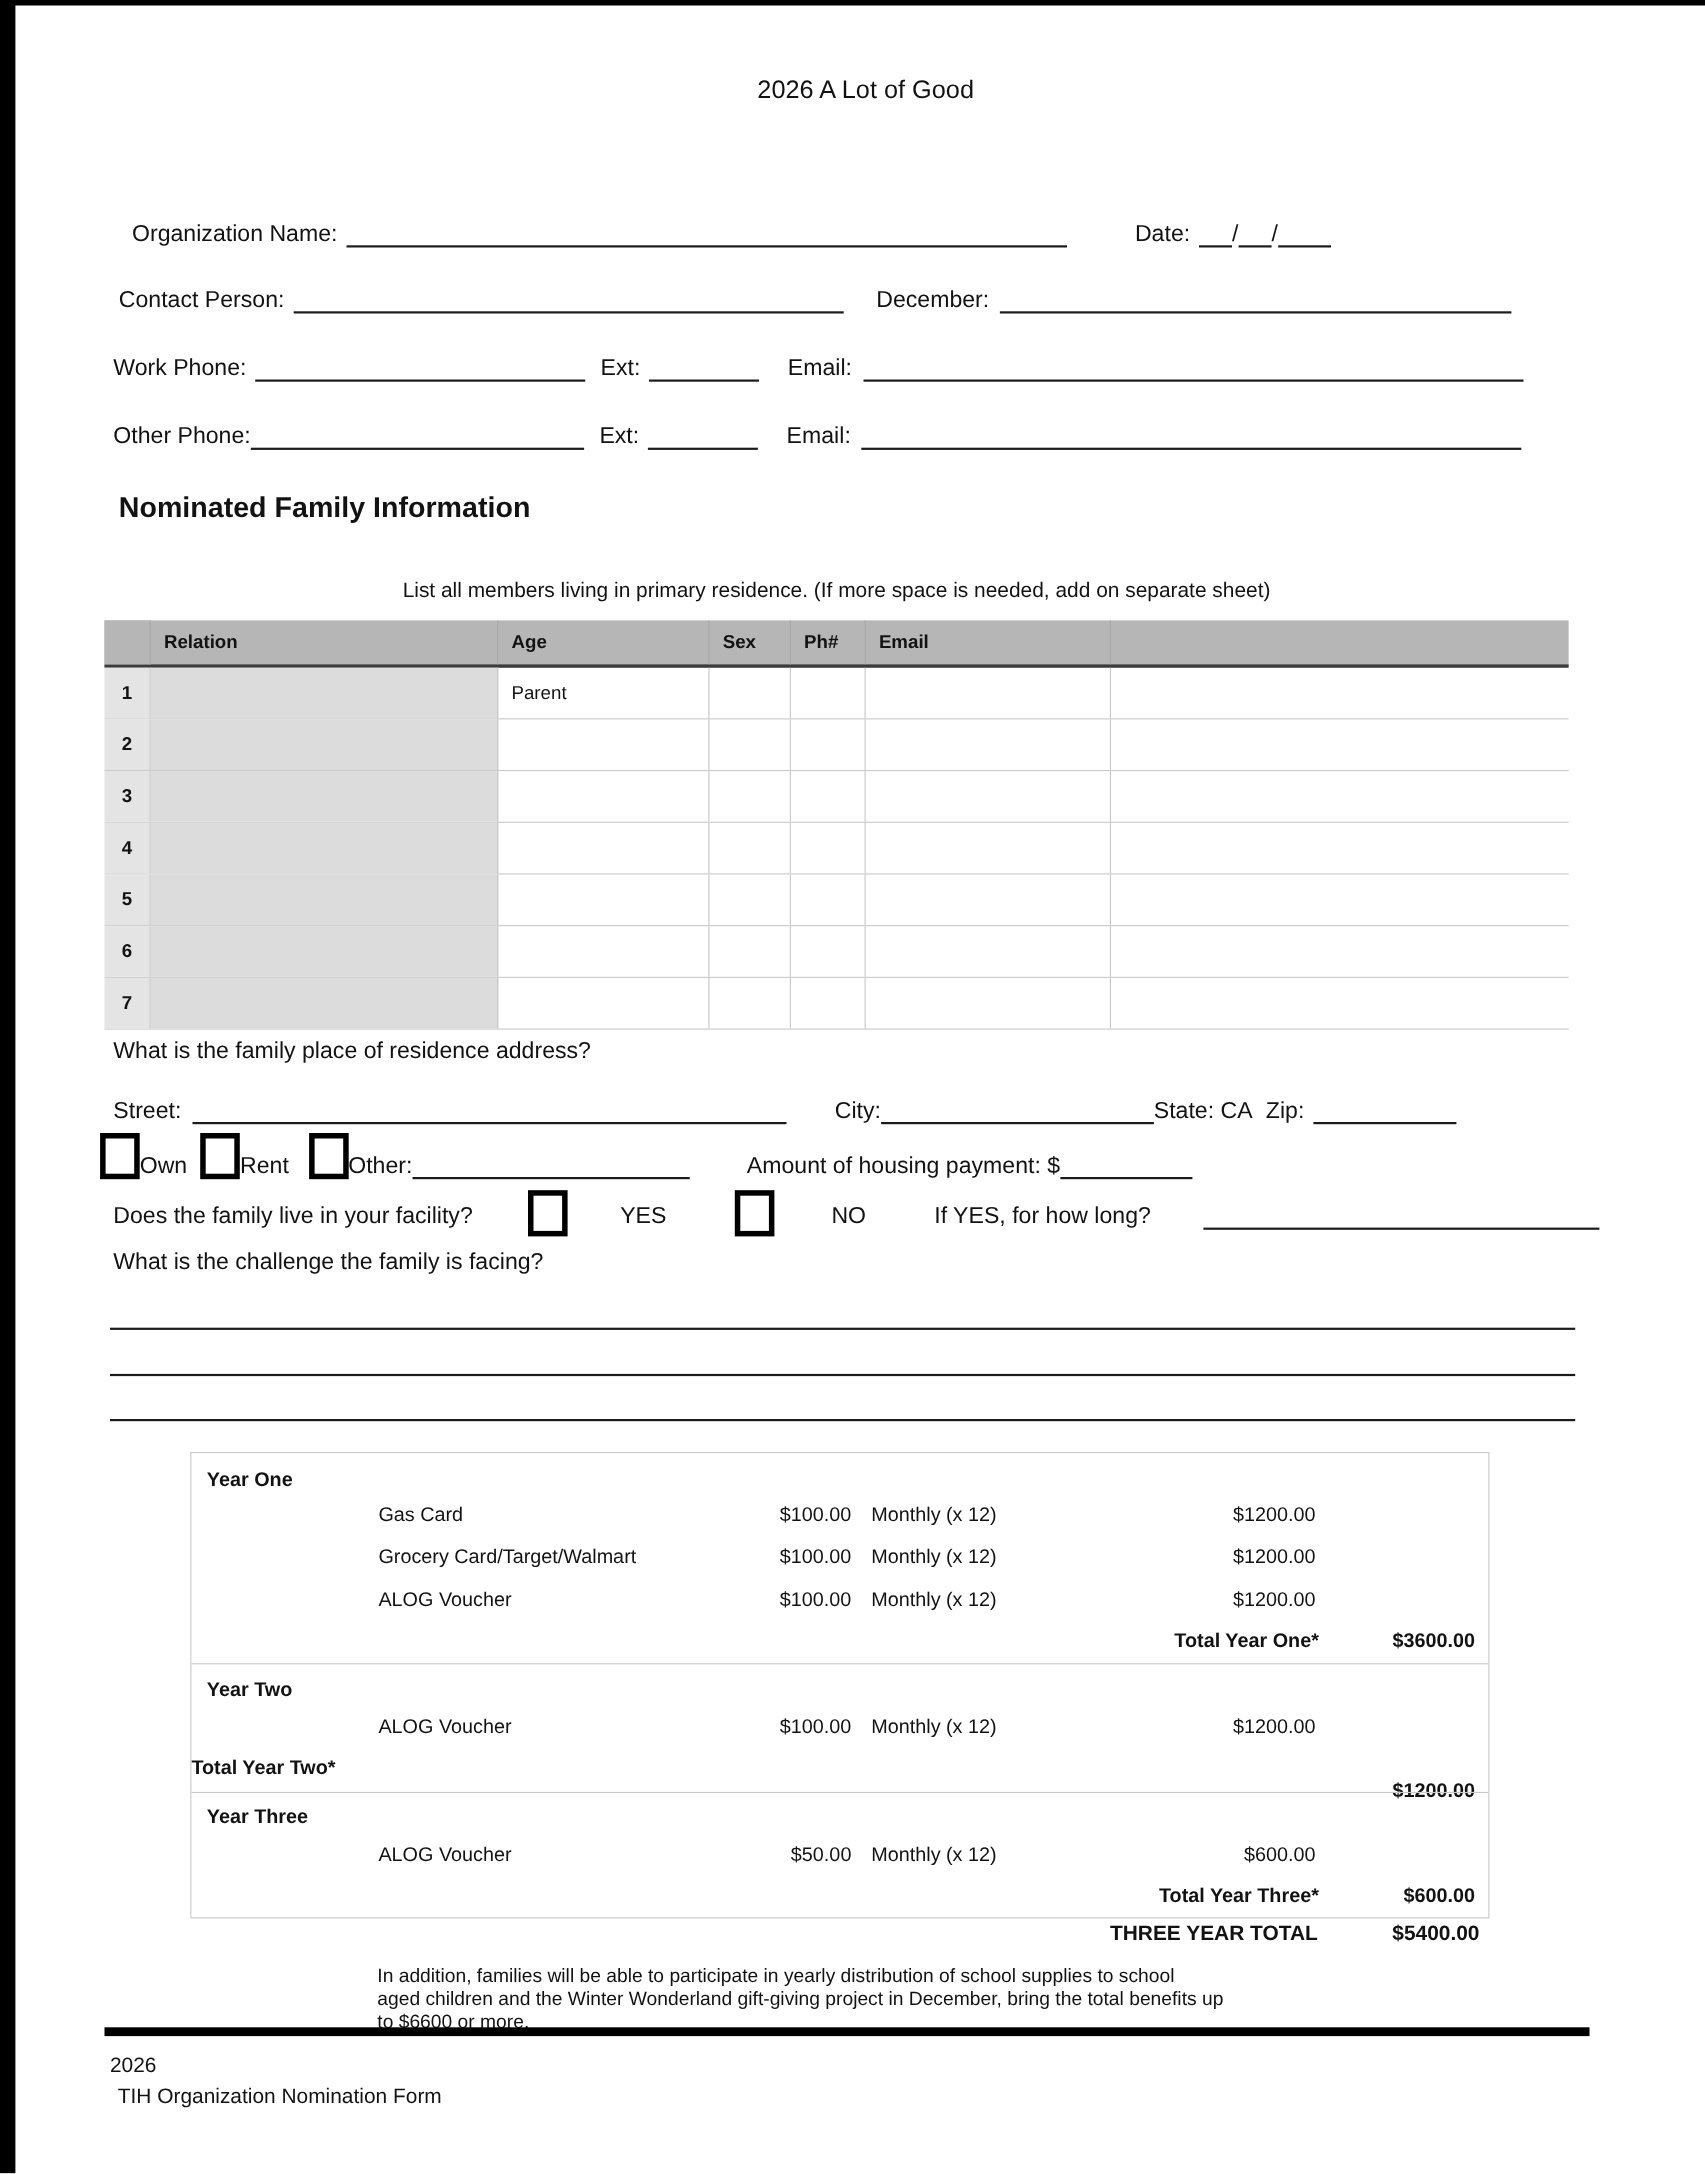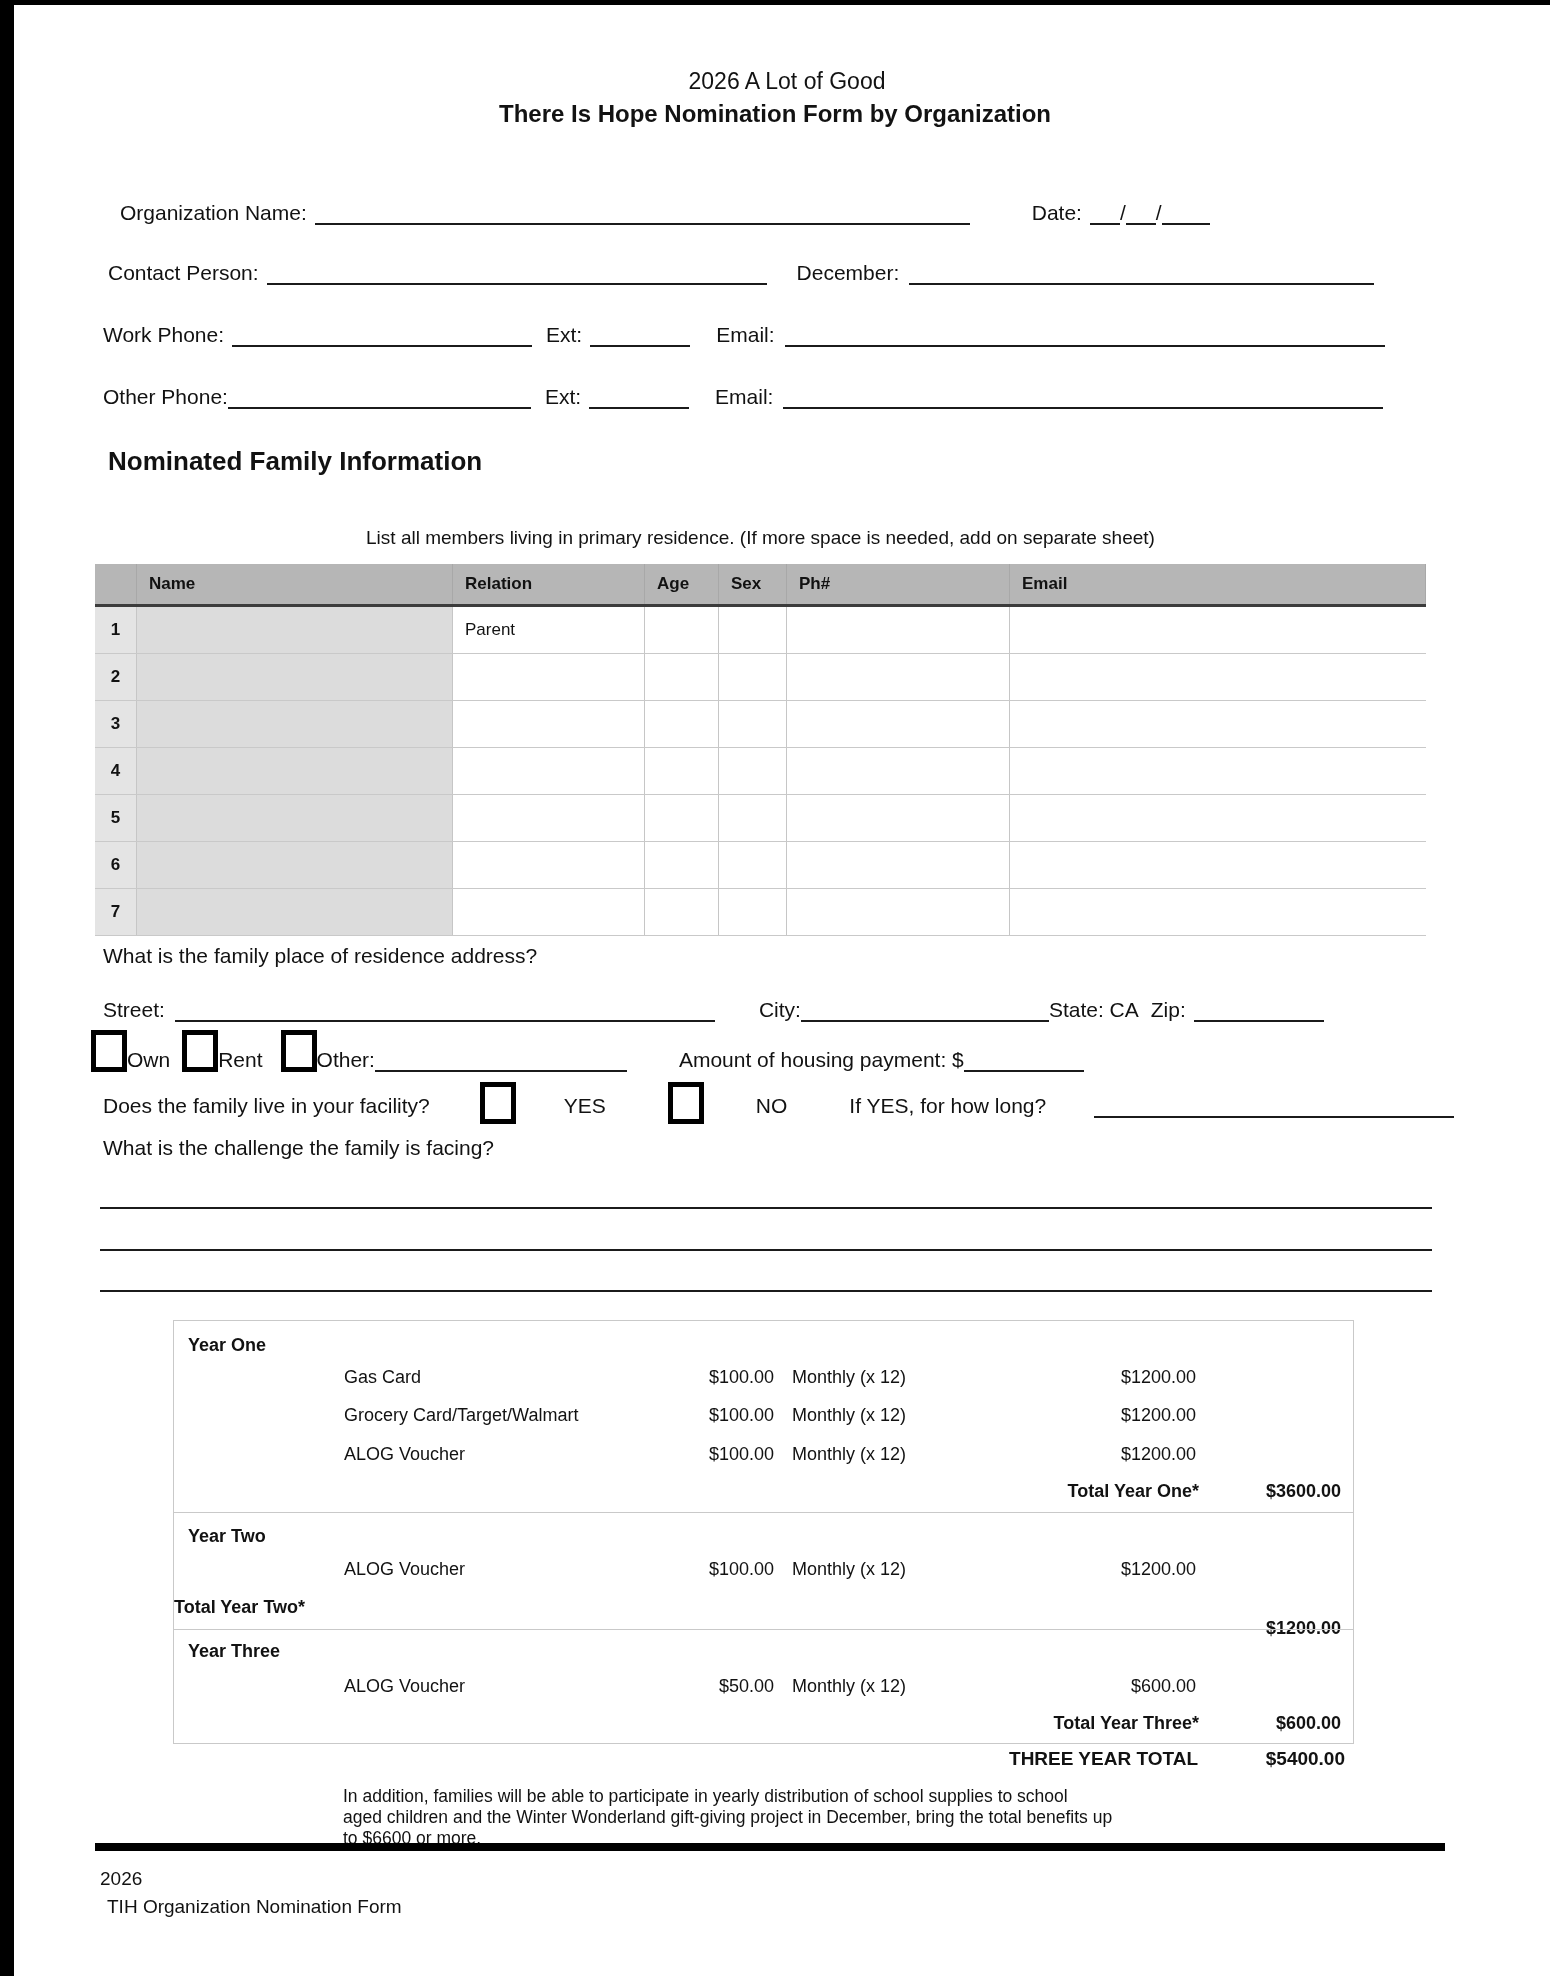--- a/index.html
+++ b/index.html
@@ -46,21 +46,20 @@
   .challenge-line{position:absolute;left:100px;width:1332px;border-top:2px solid #1b1b1b;}
 </style>
 </head>
 <body>
 
 <div class="page">
   <div class="edge-left"></div>
   <div class="edge-top"></div>
 
   <div class="abs ctr" style="left:12px;top:68px;width:1550px;font-size:23px;">2026 A Lot of Good</div>
-  <div class="abs ctr b" style="left:0;top:100px;width:1550px;font-size:24px;">There Is Hope Nomination Form by Organization</div>
 
   <div class="fl" style="left:120px;top:198px;">
     <span class="lbl">Organization Name:</span>
     <span class="ul" style="width:655px;margin-left:8px;"></span>
     <span class="lbl" style="margin-left:62px;">Date:</span>
     <span class="ul" style="width:30px;margin-left:8px;"></span>
     <span class="lbl">/</span>
     <span class="ul" style="width:30px;"></span>
     <span class="lbl">/</span>
     <span class="ul" style="width:48px;"></span>
@@ -90,21 +89,20 @@
     <span class="lbl" style="margin-left:26px;">Email:</span>
     <span class="ul" style="width:600px;margin-left:10px;"></span>
   </div>
 
   <div class="abs b" style="left:108px;top:446px;font-size:26px;">Nominated Family Information</div>
   <div class="abs ctr" style="left:95px;top:527px;width:1331px;font-size:19px;">List all members living in primary residence. (If more space is needed, add on separate sheet)</div>
 
   <div class="tbl">
     <div class="tr head">
       <div class="td numcol" style="background:#b6b6b6;"></div>
-      <div class="td">Name</div>
       <div class="td">Relation</div>
       <div class="td">Age</div>
       <div class="td">Sex</div>
       <div class="td">Ph#</div>
       <div class="td">Email</div>
     </div>
 
     <div class="tr body">
       <div class="td numcol">1</div>
       <div class="td namecol"></div>

